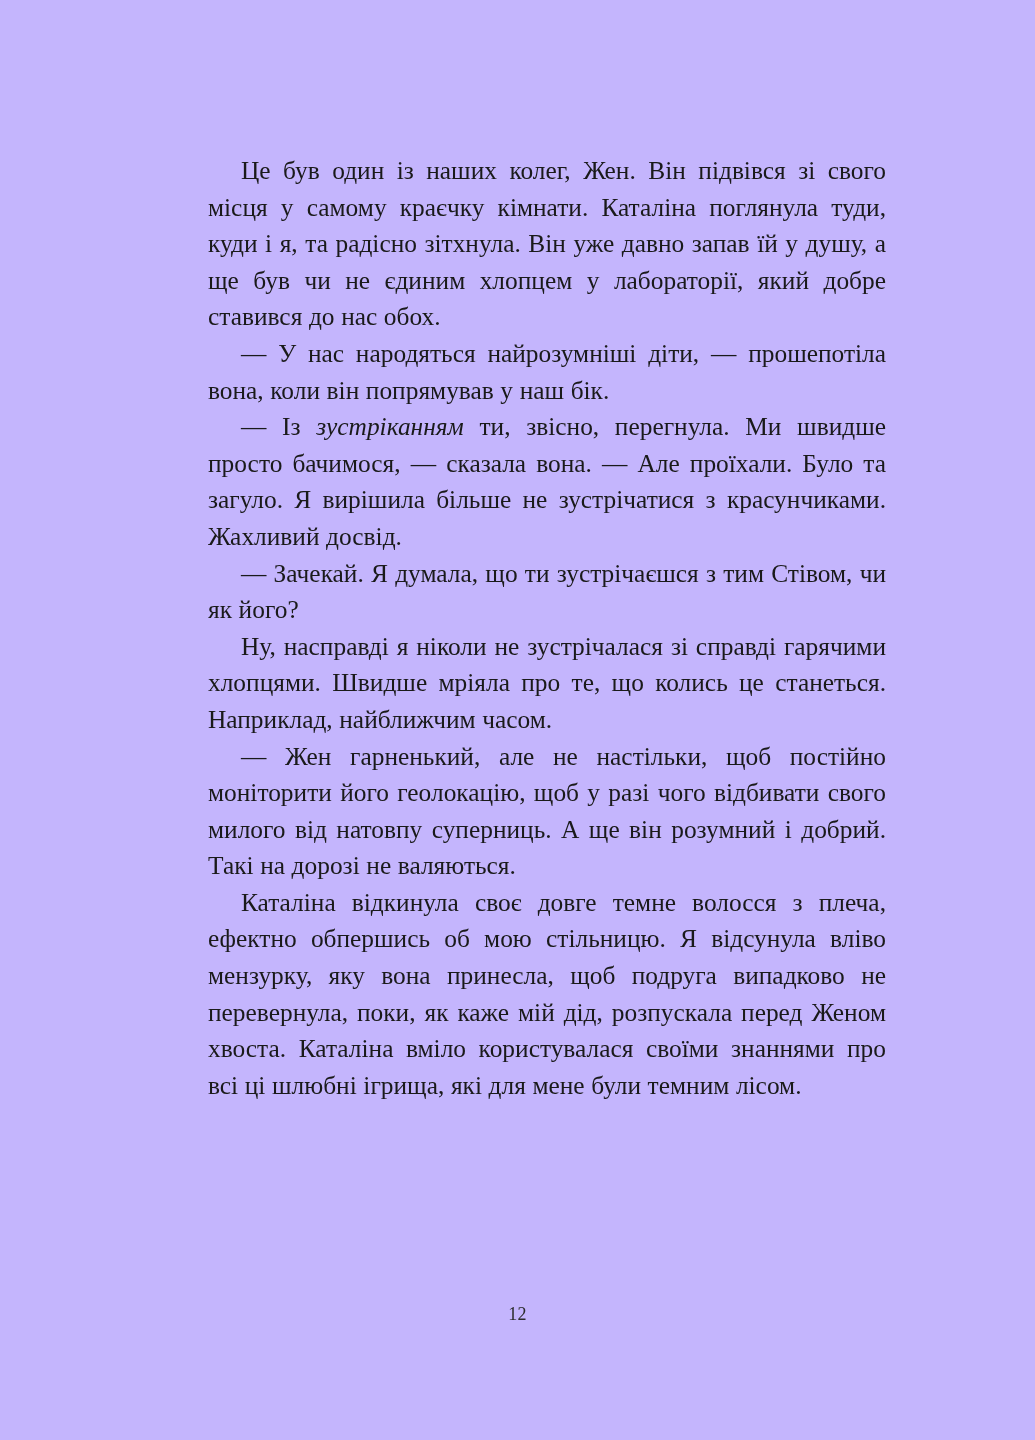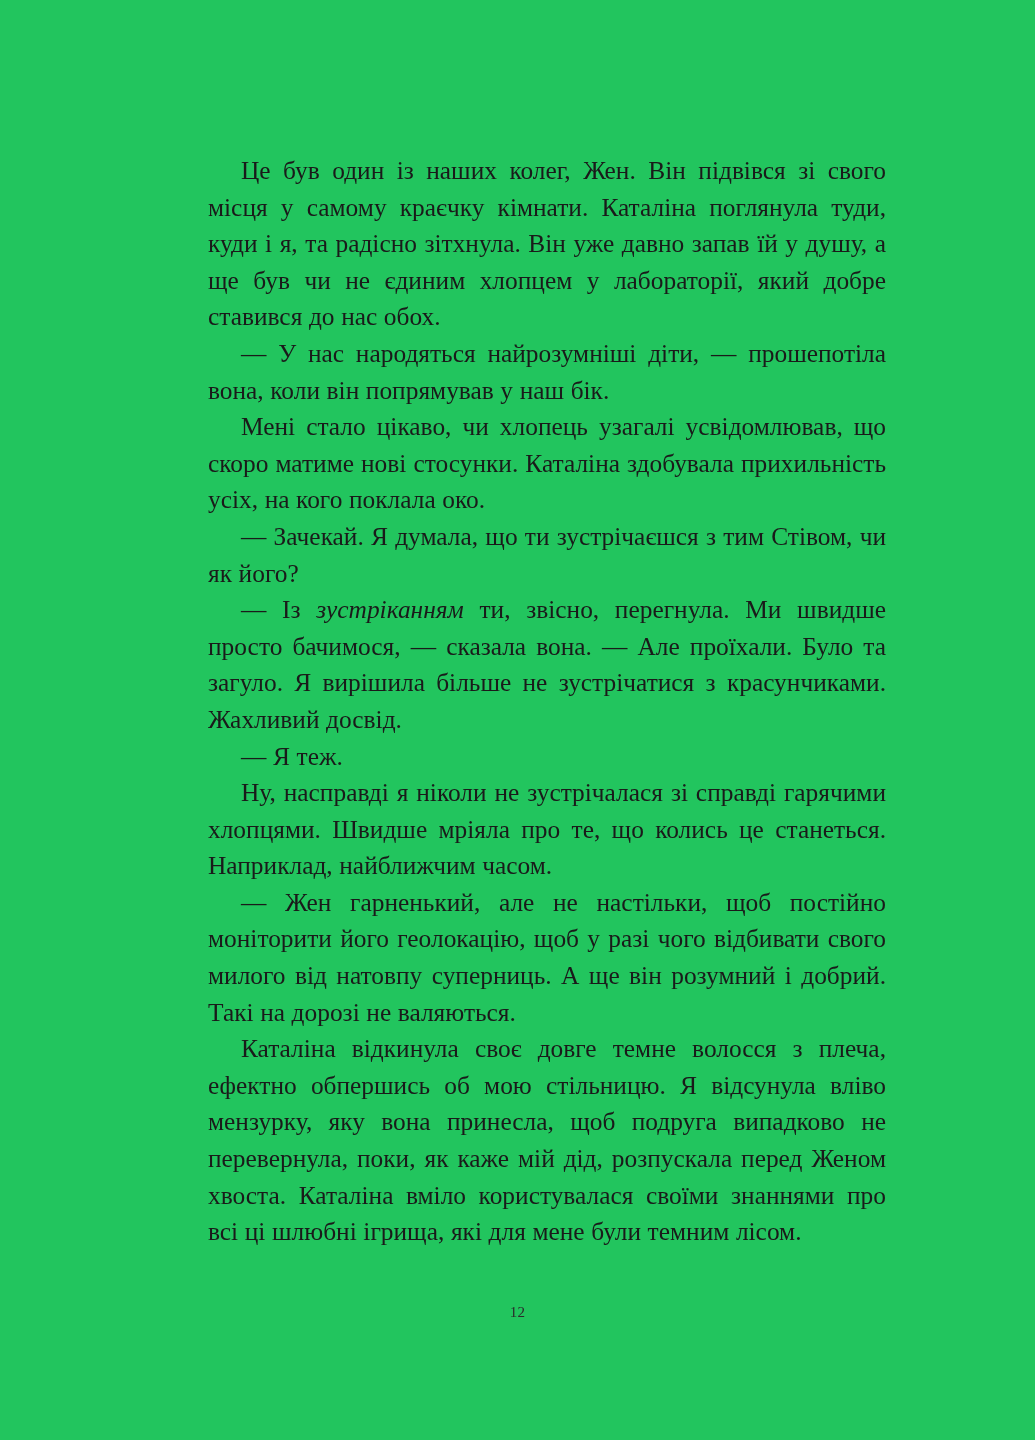--- a/index.html
+++ b/index.html
@@ -7,21 +7,21 @@
     margin: 0;
     padding: 0;
     background: #ffffff;
   }
 
   .page {
     position: relative;
     width: 1035px;
     height: 1440px;
     margin: 0 auto;
-    background: #22c55e;
+    background: #c4b5fd;
     overflow: hidden;
     box-sizing: border-box;
   }
 
   .text-block {
     position: absolute;
     left: 208px;
     top: 152px;
     width: 678px;
   }
@@ -49,39 +49,37 @@
     font-style: italic;
   }
 
   .page-number {
     position: absolute;
     left: 0;
     right: 0;
     top: 1304px;
     text-align: center;
     font-family: "Liberation Serif", "DejaVu Serif", serif;
-    font-size: 15px;
+    font-size: 18px;
     color: #2b2b2b;
     letter-spacing: 0.02em;
   }
 </style>
 </head>
 <body>
 
 <div class="page">
 
   <div class="text-block">
     <p class="para">Це був один із наших колег, Жен. Він підвівся зі свого місця у самому краєчку кімнати. Каталіна поглянула туди, куди і я, та радісно зітхнула. Він уже давно запав їй у душу, а ще був чи не єдиним хлопцем у лабораторії, який добре ставився до нас обох.</p>
     <p class="para">— У нас народяться найрозумніші діти, — прошепотіла вона, коли він попрямував у наш бік.</p>
-    <p class="para">Мені стало цікаво, чи хлопець узагалі усвідомлював, що скоро матиме нові стосунки. Каталіна здобувала прихильність усіх, на кого поклала око.</p>
+    <p class="para"><span>— Із </span><em>зустріканням</em><span> ти, звісно, перегнула. Ми швидше просто бачимося, — сказала вона. — Але проїхали. Було та загуло. Я вирішила більше не зустрічатися з красунчиками. Жахливий досвід.</span></p>
+
     <p class="para">— Зачекай. Я думала, що ти зустрічаєшся з тим Стівом, чи як його?</p>
 
-    <p class="para"><span>— Із </span><em>зустріканням</em><span> ти, звісно, перегнула. Ми швидше просто бачимося, — сказала вона. — Але проїхали. Було та загуло. Я вирішила більше не зустрічатися з красунчиками. Жахливий досвід.</span></p>
-
-    <p class="para">— Я теж.</p>
     <p class="para">Ну, насправді я ніколи не зустрічалася зі справді гарячими хлопцями. Швидше мріяла про те, що колись це станеться. Наприклад, найближчим часом.</p>
     <p class="para">— Жен гарненький, але не настільки, щоб постійно моніторити його геолокацію, щоб у разі чого відбивати свого милого від натовпу суперниць. А ще він розумний і добрий. Такі на дорозі не валяються.</p>
     <p class="para">Каталіна відкинула своє довге темне волосся з плеча, ефектно обпершись об мою стільницю. Я відсунула вліво мензурку, яку вона принесла, щоб подруга випадково не перевернула, поки, як каже мій дід, розпускала перед Женом хвоста. Каталіна вміло користувалася своїми знаннями про всі ці шлюбні ігрища, які для мене були темним лісом.</p>
   </div>
 
   <div class="page-number">12</div>
 
 </div>
 
 </body></html>

